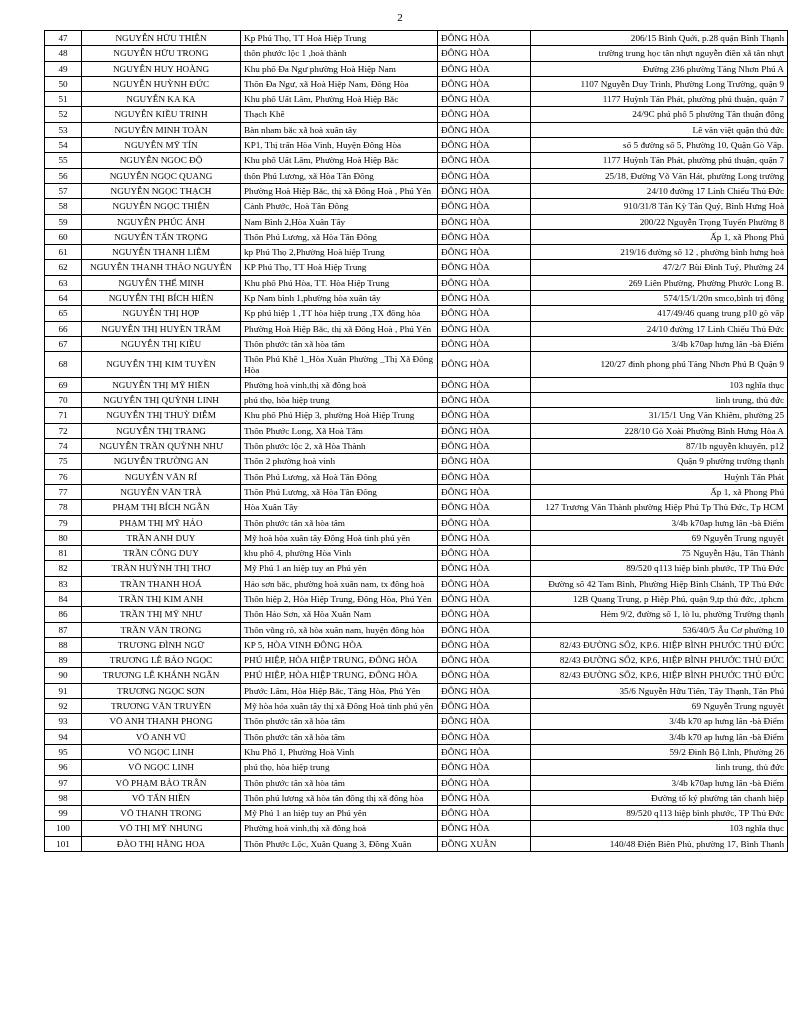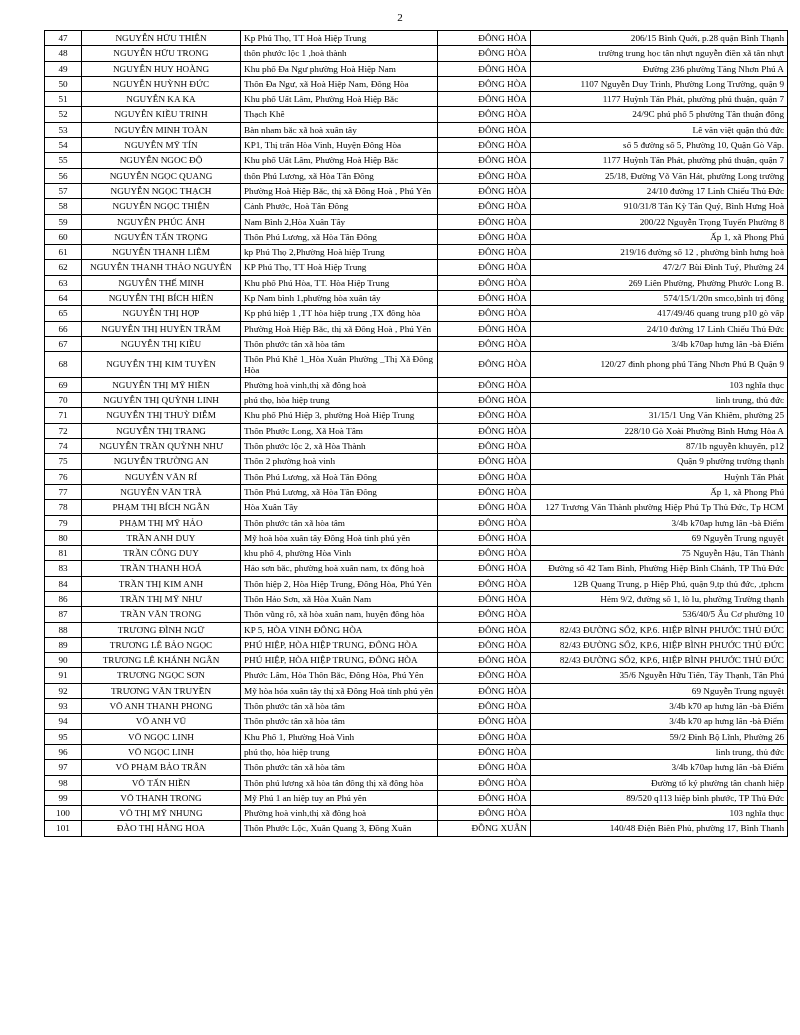--- a/index.html
+++ b/index.html
@@ -48,21 +48,21 @@
     width: 152px;
     text-align: center;
     padding-left: 6px;
   }
   td.c-addr {
     width: 190px;
     text-align: left;
   }
   td.c-dist {
     width: 86px;
-    text-align: right;
+    text-align: left;
   }
   td.c-work {
     width: 250px;
     text-align: right;
   }
 </style>
 </head>
 <body>
 
 <div class="page">
@@ -301,20 +301,27 @@
         <td class="c-work">69 Nguyễn Trung nguyệt</td>
       </tr>
       <tr>
         <td class="c-num">81</td>
         <td class="c-name">TRẦN CÔNG DUY</td>
         <td class="c-addr">khu phố 4, phường Hòa Vinh</td>
         <td class="c-dist">ĐÔNG HÒA</td>
         <td class="c-work">75 Nguyễn Hậu, Tân Thành</td>
       </tr>
       <tr>
+        <td class="c-num">82</td>
+        <td class="c-name">TRẦN HUỲNH THỊ THƠ</td>
+        <td class="c-addr">Mỹ Phú 1 an hiệp tuy an Phú yên</td>
+        <td class="c-dist">ĐÔNG HÒA</td>
+        <td class="c-work">89/520 q113 hiệp bình phước, TP Thủ Đức</td>
+      </tr>
+      <tr>
         <td class="c-num">83</td>
         <td class="c-name">TRẦN THANH HOÁ</td>
         <td class="c-addr">Hảo sơn bắc, phường hoà xuân nam, tx đông hoà</td>
         <td class="c-dist">ĐÔNG HÒA</td>
         <td class="c-work">Đường số 42 Tam Bình, Phường Hiệp Bình Chánh, TP Thủ Đức</td>
       </tr>
       <tr>
         <td class="c-num">84</td>
         <td class="c-name">TRẦN THỊ KIM ANH</td>
         <td class="c-addr">Thôn hiệp 2, Hòa Hiệp Trung, Đông Hòa, Phú Yên</td>
@@ -352,21 +359,21 @@
       <tr>
         <td class="c-num">90</td>
         <td class="c-name">TRƯƠNG LÊ KHÁNH NGÂN</td>
         <td class="c-addr">PHÚ HIỆP, HÒA HIỆP TRUNG, ĐÔNG HÒA</td>
         <td class="c-dist">ĐÔNG HÒA</td>
         <td class="c-work">82/43 ĐƯỜNG SỐ2, KP.6, HIỆP BÌNH PHƯỚC THỦ ĐỨC</td>
       </tr>
       <tr>
         <td class="c-num">91</td>
         <td class="c-name">TRƯƠNG NGỌC SƠN</td>
-        <td class="c-addr">Phước Lâm, Hòa Thôn Bắc, Đông Hòa, Phú Yên</td>
+        <td class="c-addr">Phước Lâm, Hòa Hiệp Bắc, Tăng Hòa, Phú Yên</td>
         <td class="c-dist">ĐÔNG HÒA</td>
         <td class="c-work">35/6 Nguyễn Hữu Tiến, Tây Thạnh, Tân Phú</td>
       </tr>
       <tr>
         <td class="c-num">92</td>
         <td class="c-name">TRƯƠNG VĂN TRUYỀN</td>
         <td class="c-addr">Mỹ hòa hóa xuân tây thị xã Đông Hoà tỉnh phú yên</td>
         <td class="c-dist">ĐÔNG HÒA</td>
         <td class="c-work">69 Nguyễn Trung nguyệt</td>
       </tr>

